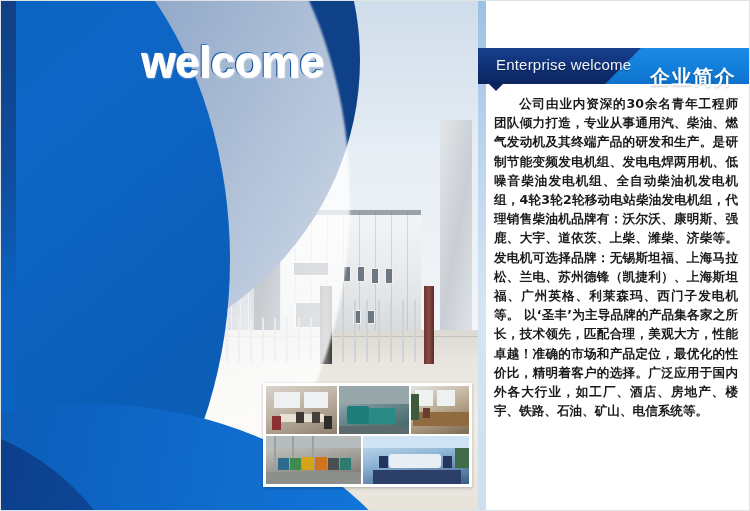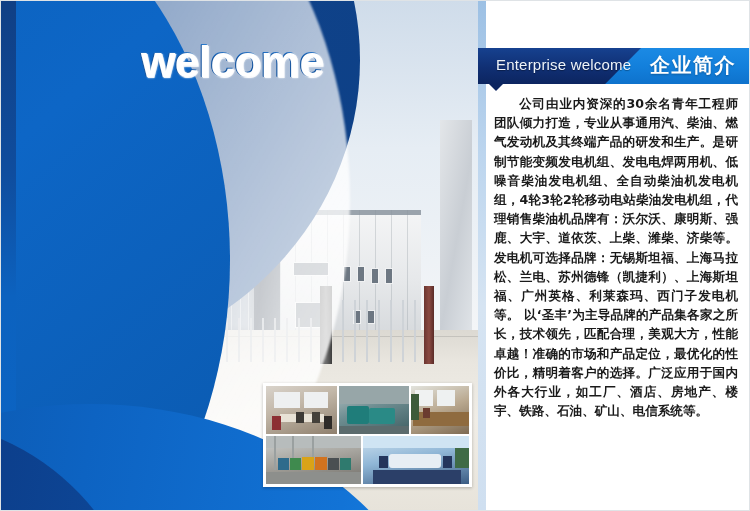--- a/index.html
+++ b/index.html
@@ -224,21 +224,21 @@
     border-left:7px solid transparent;border-right:7px solid transparent;
     border-top:7px solid #0c2560;
   }
   #tab-en{
     position:absolute;left:18px;top:8px;
     font-size:15px;color:#eef4fb;letter-spacing:.2px;
     text-shadow:0 1px 1px rgba(0,0,0,.35);
     white-space:nowrap;
   }
   #tab-cn{
-    position:absolute;left:172px;top:4px;
+    position:absolute;left:172px;top:16px;
     font-size:20px;color:#ffffff;font-weight:bold;letter-spacing:1.5px;
     text-shadow:0 1px 2px rgba(0,0,0,.25);
     white-space:nowrap;
     font-family:"DejaVu Sans","Liberation Sans",sans-serif;
   }
 
   #bodytext{
     position:absolute;left:16px;top:94px;width:244px;
     font-size:12.6px;line-height:19.2px;
     color:#1a1a1a;

